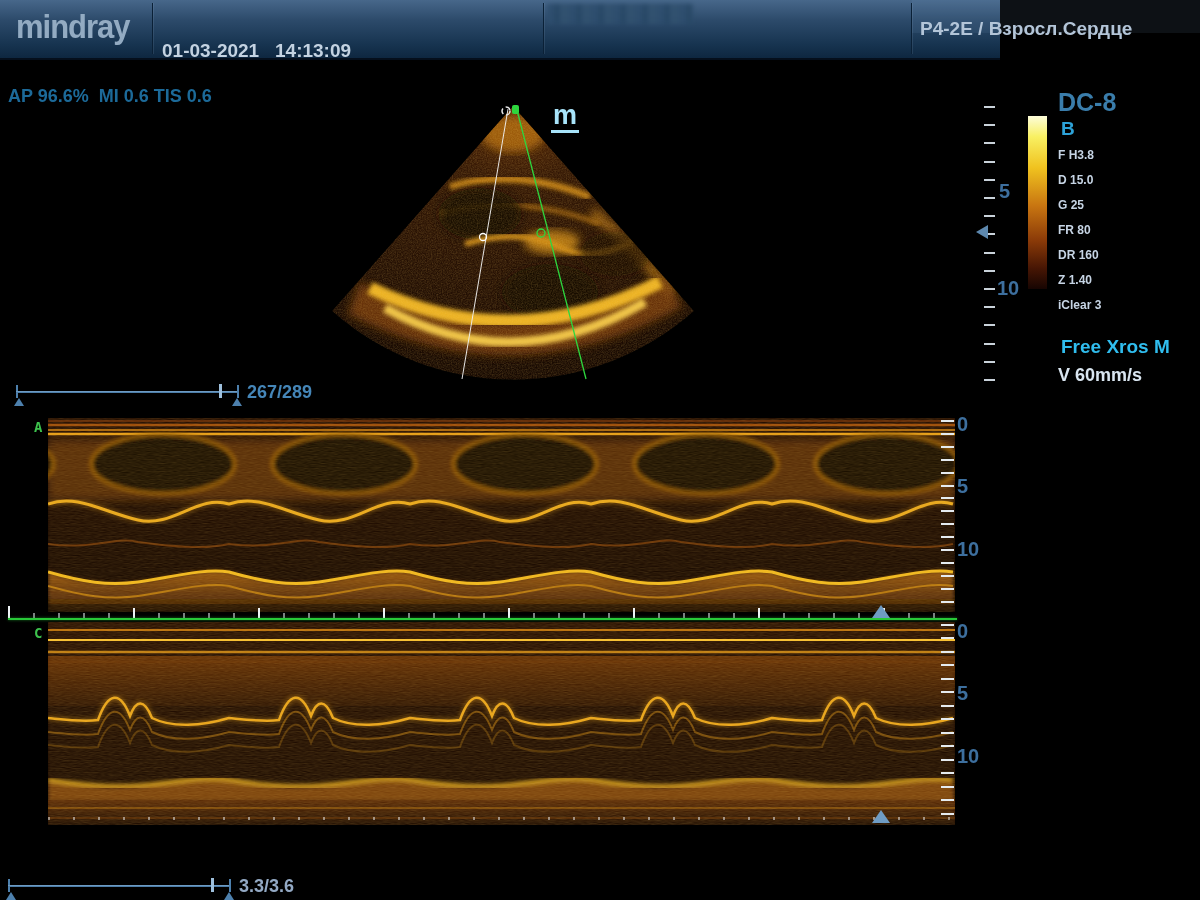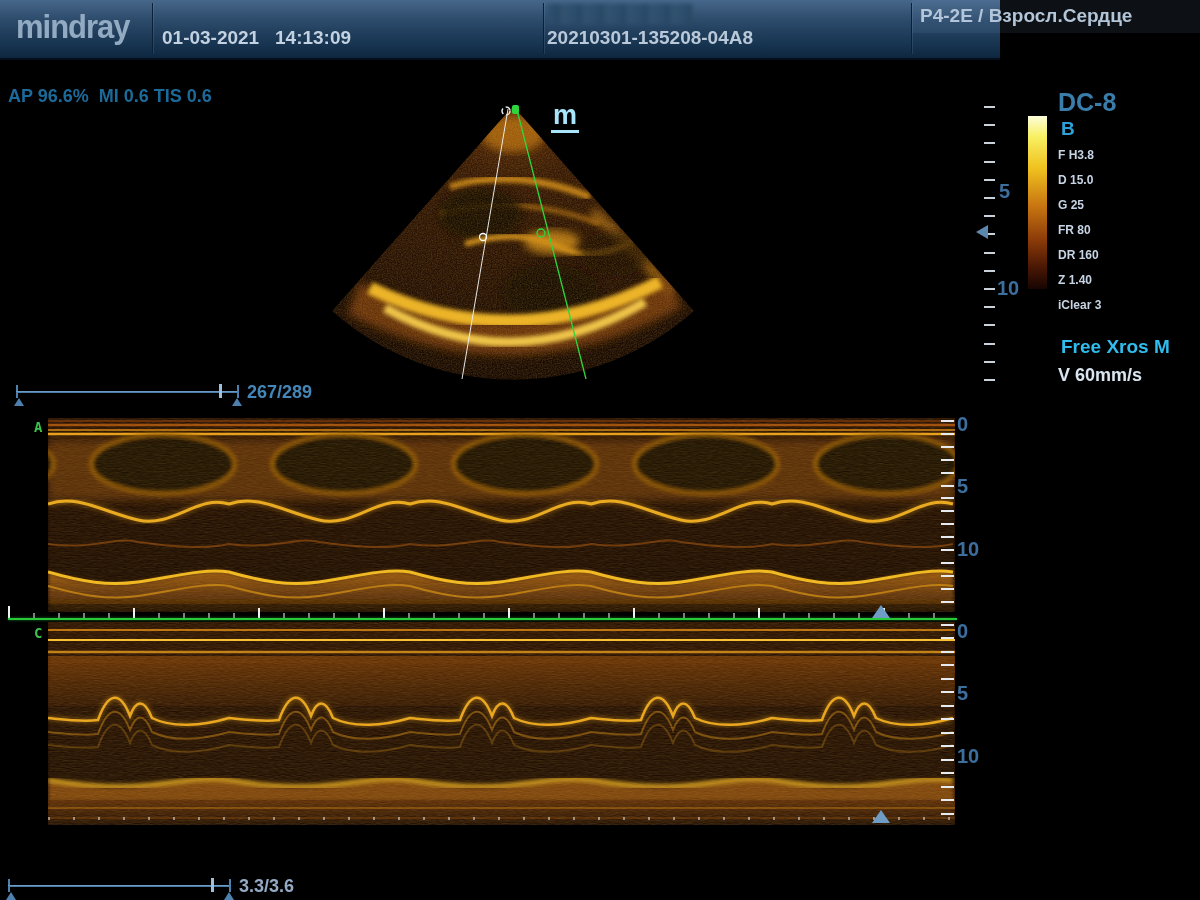--- a/index.html
+++ b/index.html
@@ -13,21 +13,21 @@
   .topbar{
     left:0;top:0;width:1000px;height:58px;
     background:linear-gradient(180deg,#47678a 0%,#2c4a6a 35%,#16334f 78%,#0e2740 100%);
     border-bottom:2px solid #050f1c;
   }
   .logo{
     left:16px;top:10px;font-size:31px;font-weight:bold;color:#93abc2;
     letter-spacing:-1px;transform:scaleY(1.05);
   }
   .tb-div{top:3px;width:1px;height:51px;background:#0a2036;box-shadow:1px 0 0 rgba(180,205,230,.12);}
-  .tb-text{font-size:19px;font-weight:bold;color:#c3d2e1;white-space:pre;}
+  .tb-text{font-size:19px;font-weight:bold;color:#c3d2e1;white-space:pre;margin-top:13px;}
   .redacted{
     left:547px;top:4px;width:146px;height:20px;border-radius:2px;opacity:.9;
     background:repeating-linear-gradient(90deg,#2e4e6e 0 7px,#284866 7px 13px,#31516f 13px 22px);
     filter:blur(2px);
   }
   .probe-hl{left:912px;top:0;width:288px;height:33px;background:rgba(130,170,210,.10);}
   
   .ap-text{left:8px;top:86px;font-size:18px;font-weight:bold;color:#1c6a99;white-space:pre;}
   .m-cursor{
     left:551px;top:102px;font-size:27px;font-weight:bold;color:#a8e4fa;
@@ -91,21 +91,20 @@
 </style>
 </head>
 <body>
 
 <div class="abs topbar">
   <div class="abs logo">mindray</div>
   <div class="abs tb-div" style="left:152px"></div>
   <div class="abs tb-text" style="left:162px;top:27px;">01-03-2021   14:13:09</div>
   <div class="abs tb-div" style="left:543px"></div>
   <div class="abs redacted"></div>
-  <div class="abs tb-text" style="left:547px;top:27px;color:#b9c9d9;">20210301-135208-04A8</div>
   <div class="abs tb-div" style="left:911px"></div>
   <div class="abs probe-hl"></div>
   <div class="abs tb-text" style="left:920px;top:5px;color:#b3c5d8;">P4-2E / Взросл.Сердце</div>
 </div>
 
 <div class="abs ap-text">AP 96.6%  MI 0.6 TIS 0.6</div>
 
 <svg class="abs" style="left:300px;top:92px;" width="420" height="300" viewBox="0 0 420 300">
   <defs>
     <radialGradient id="sector" cx="0.507" cy="0.05" r="1.05">

